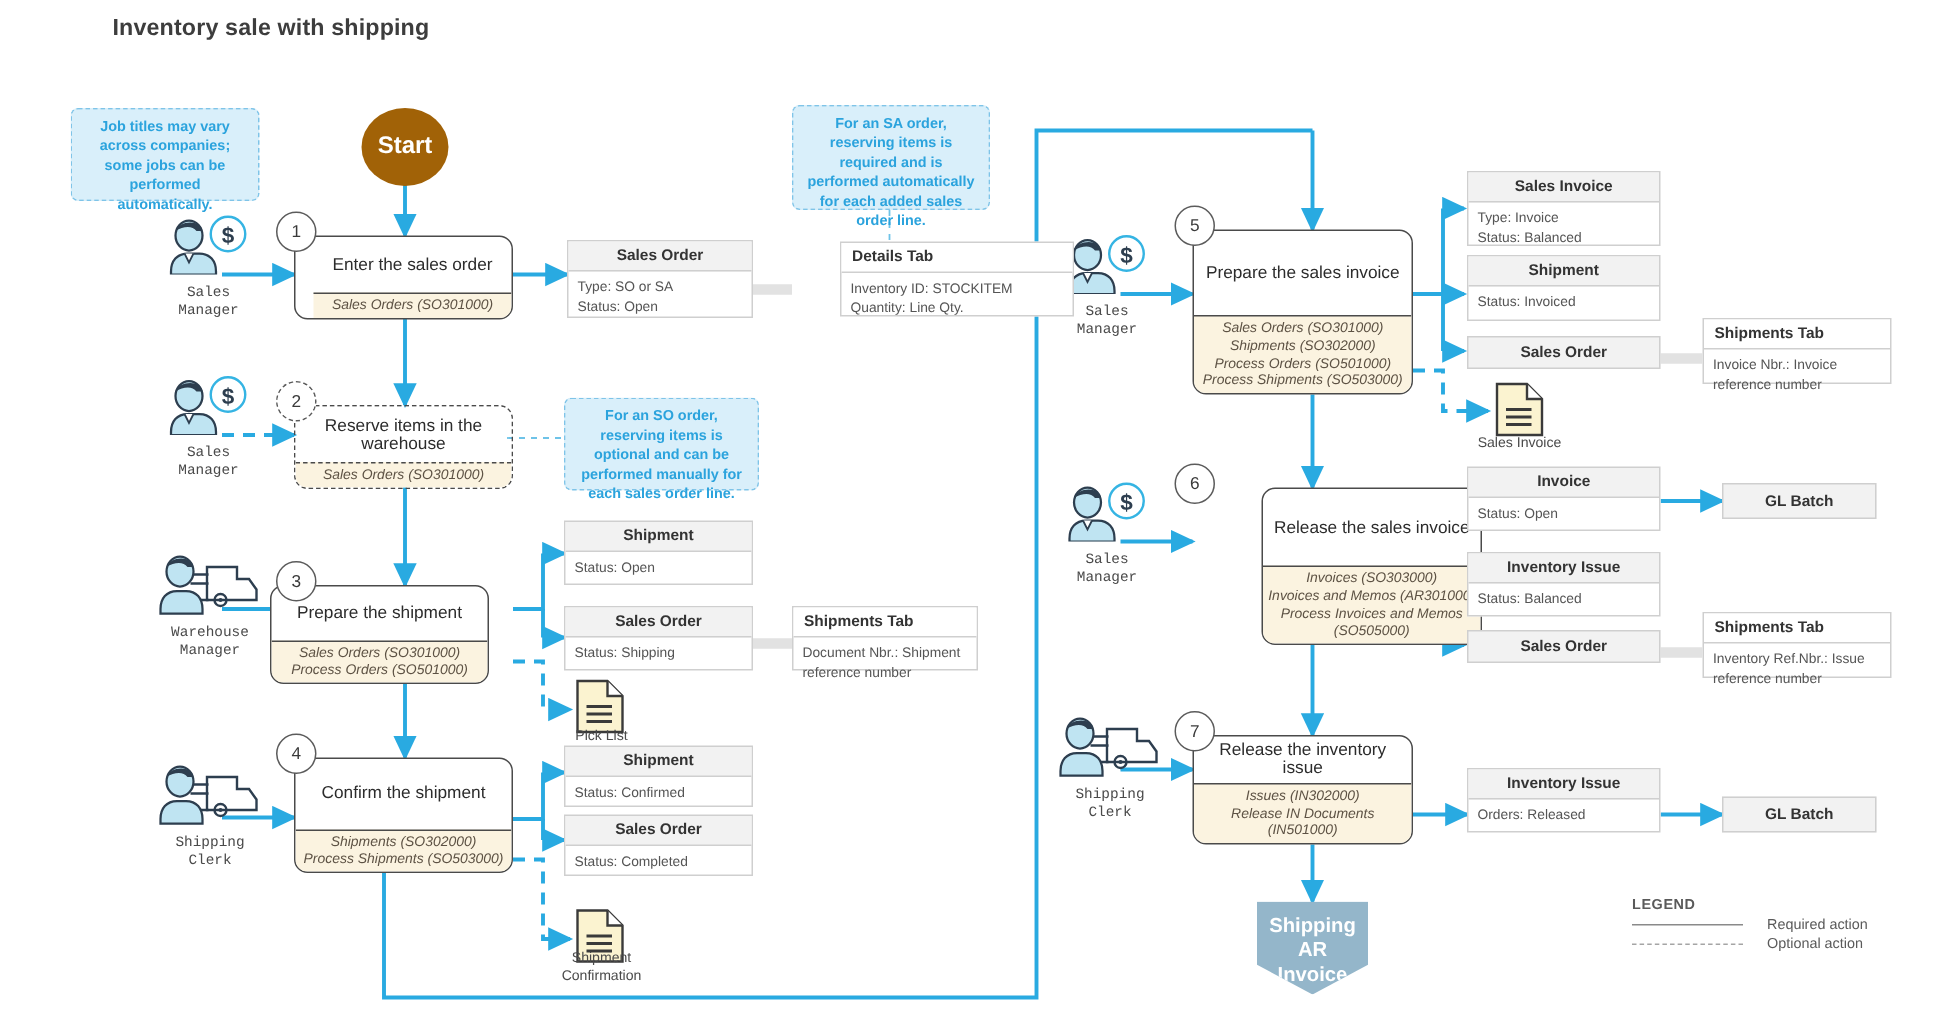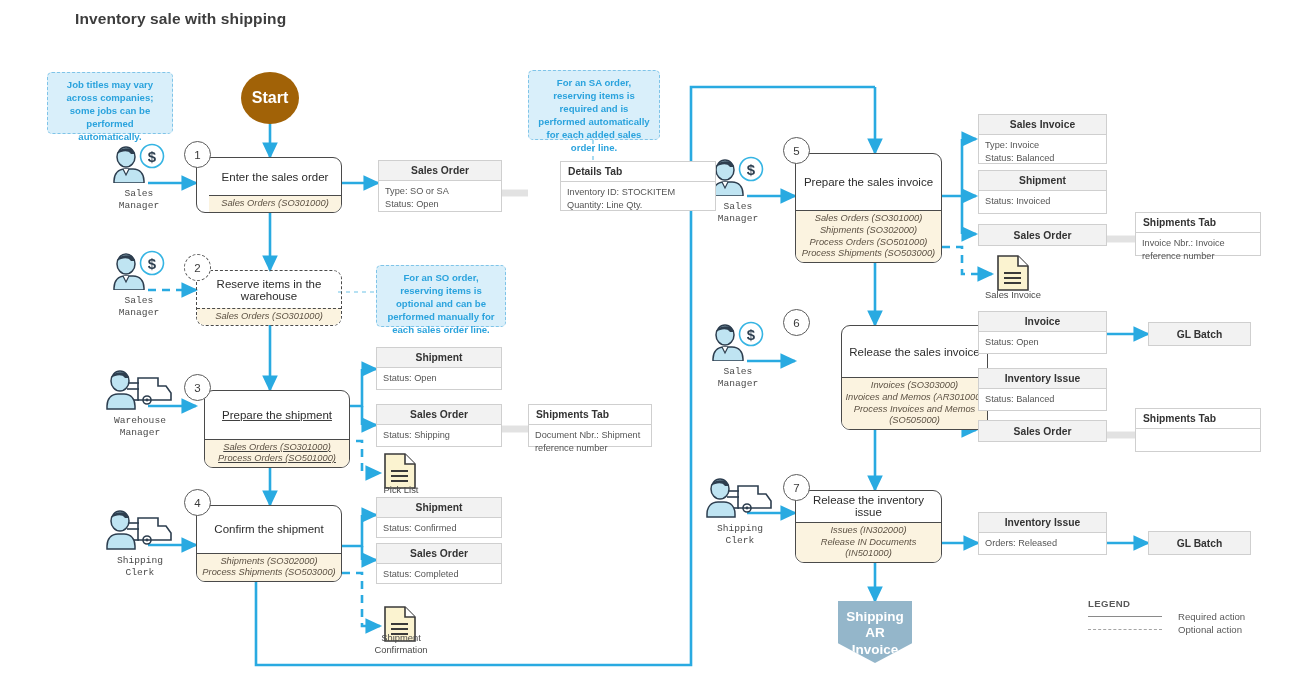--- a/index.html
+++ b/index.html
@@ -280,21 +280,21 @@
     <div class="forms">Sales Orders (SO301000)</div>
   </div>
 
   <div class="stepnum dash" style="left:184px;top:254px;">2</div>
   <div class="step optional" style="left:196px;top:270px;width:146px;height:56px;">
     <div class="lbl">Reserve items in the warehouse</div>
     <div class="forms">Sales Orders (SO301000)</div>
   </div>
 
   <div class="stepnum" style="left:184px;top:374px;">3</div>
-  <div class="step" style="left:204px;top:390px;width:146px;height:78px;text-decoration:underline;">
+  <div class="step" style="left:180px;top:390px;width:146px;height:66px;">
     <div class="lbl">Prepare the shipment</div>
     <div class="forms">Sales Orders (SO301000)<br>Process Orders (SO501000)</div>
   </div>
 
   <div class="stepnum" style="left:184px;top:489px;">4</div>
   <div class="step" style="left:196px;top:505px;width:146px;height:77px;">
     <div class="lbl">Confirm the shipment</div>
     <div class="forms">Shipments (SO302000)<br>Process Shipments (SO503000)</div>
   </div>
 
@@ -377,20 +377,21 @@
 
   <div class="card" style="left:978px;top:368px;width:129px;height:43px;">
     <div class="hd">Inventory Issue</div>
     <div class="bd">Status: Balanced</div>
   </div>
 
   <div class="card plain" style="left:978px;top:420px;width:129px;height:22px;">Sales Order</div>
 
   <div class="card tab" style="left:1135px;top:408px;width:126px;height:44px;">
     <div class="hd">Shipments Tab</div>
+    <div class="bd">Inventory Ref.Nbr.: Issue reference number</div>
   </div>
 
   <div class="card" style="left:978px;top:512px;width:129px;height:43px;">
     <div class="hd">Inventory Issue</div>
     <div class="bd">Orders: Released</div>
   </div>
 
   <div class="card plain" style="left:1148px;top:531px;width:103px;height:24px;">GL Batch</div>
 
   <div class="doc" style="left:383px;top:452px;">

